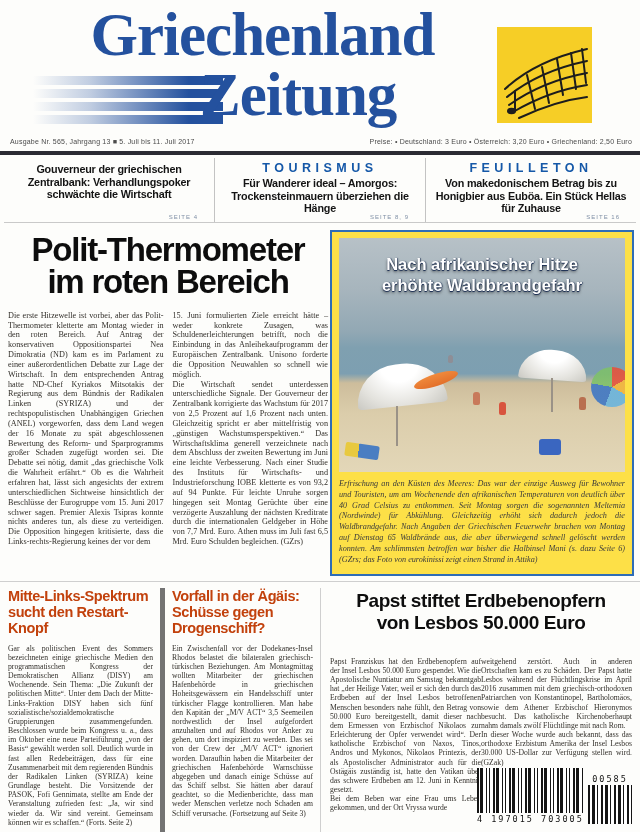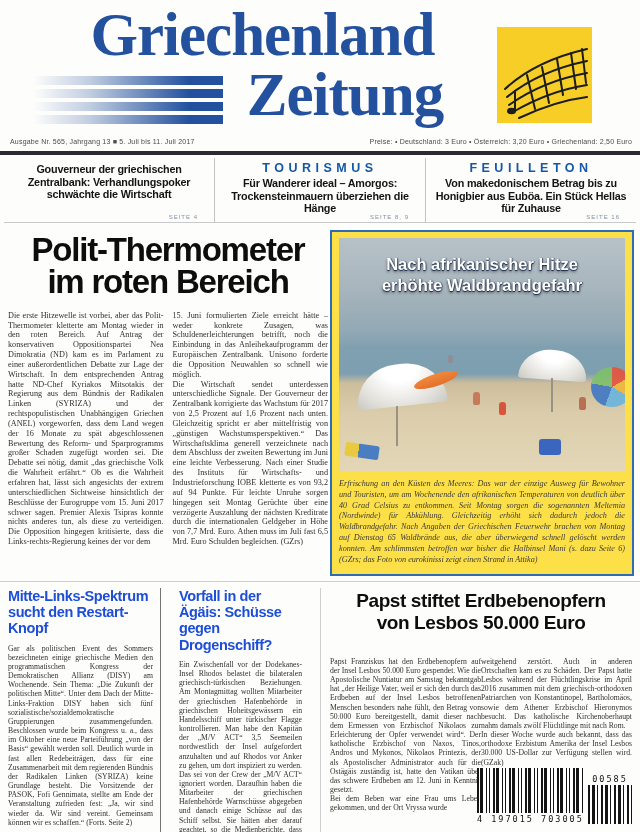--- a/index.html
+++ b/index.html
@@ -10,21 +10,21 @@
   }
 
   
   .masthead { position:absolute; top:0; left:0; right:0; height:136px; }
   .stripes { position:absolute; left:33px; top:76px; width:190px; }
   .stripe { height:9px; margin-bottom:4px;
     background:linear-gradient(to right, rgba(36,81,158,0) 0%, rgba(36,81,158,.28) 30%, #24519e 82%); }
   .title-line1 { position:absolute; top:4px; left:40px; right:155px; text-align:center;
     font-family:"Liberation Serif", serif; font-weight:bold; font-size:61px; line-height:1;
     color:#24519e; letter-spacing:-1px; }
-  .title-line2 { position:absolute; top:64px; left:200px; right:150px; text-align:center;
+  .title-line2 { position:absolute; top:64px; left:200px; right:150px; text-align:left;
     font-family:"Liberation Serif", serif; font-weight:bold; font-size:61px; line-height:1;
     color:#24519e; letter-spacing:-1px; }
   .logo-box { position:absolute; left:497px; top:27px; width:95px; height:96px; background:#f6ce26; }
   .logo-box svg { display:block; }
 
   .info-line { position:absolute; top:138px; left:10px; right:8px; display:flex;
     justify-content:space-between; font-size:7px; color:#4b4b4b; letter-spacing:.2px; }
   .top-rule { position:absolute; top:151px; left:0; right:0; height:4px; background:#2b2b33; }
 
   
@@ -78,24 +78,24 @@
   .towel { position:absolute; left:2%; top:88%; width:34px; height:14px; border-radius:2px;
     background:linear-gradient(90deg,#e8c93f 0 40%, #4a7ec2 40% 100%); transform:rotate(8deg); }
   .photo-caption { margin-top:7px; font-family:"Liberation Serif", serif; font-style:italic;
     font-size:8.2px; line-height:1.32; text-align:justify; color:#3b3b3b; hyphens:auto; }
 
   
   .mid-rule { position:absolute; top:581px; left:0; right:0; height:1px; background:#cfcfcf; }
   .bottom { position:absolute; top:588px; left:8px; right:8px; bottom:0; display:flex; }
   .b-col { box-sizing:border-box; }
   .b-col1 { width:152px; padding-right:7px; }
-  .b-col2 { width:160px; border-left:1px solid #737373; padding:0 18px; }
+  .b-col2 { width:160px; border-left:5px solid #737373; padding:0 7px; }
   .b-col3 { flex:1; border-left:1px solid #cfcfcf; padding-left:9px; position:relative; }
   .b-headline { font-weight:bold; font-size:14.5px; line-height:1.12; letter-spacing:-.4px;
-    color:#1d4ed8; min-height:36px; margin-bottom:7px; }
+    color:#c2410c; min-height:36px; margin-bottom:7px; }
   .b-body { font-family:"Liberation Serif", serif; font-size:7.7px; line-height:1.19;
     text-align:justify; color:#33302b; white-space:pre-line; hyphens:auto; }
   .papst-headline { text-align:center; font-weight:bold; font-size:19px; line-height:1.18;
     letter-spacing:-.4px; color:#0d0d0d; margin:2px 0 22px 0; }
   .papst-cols { display:flex; gap:0; }
   .papst-col { width:50%; }
 
   
   .barcode { position:absolute; right:0; bottom:8px; display:flex; gap:5px; align-items:flex-end; }
   .bc-main { width:106px; text-align:center; }

